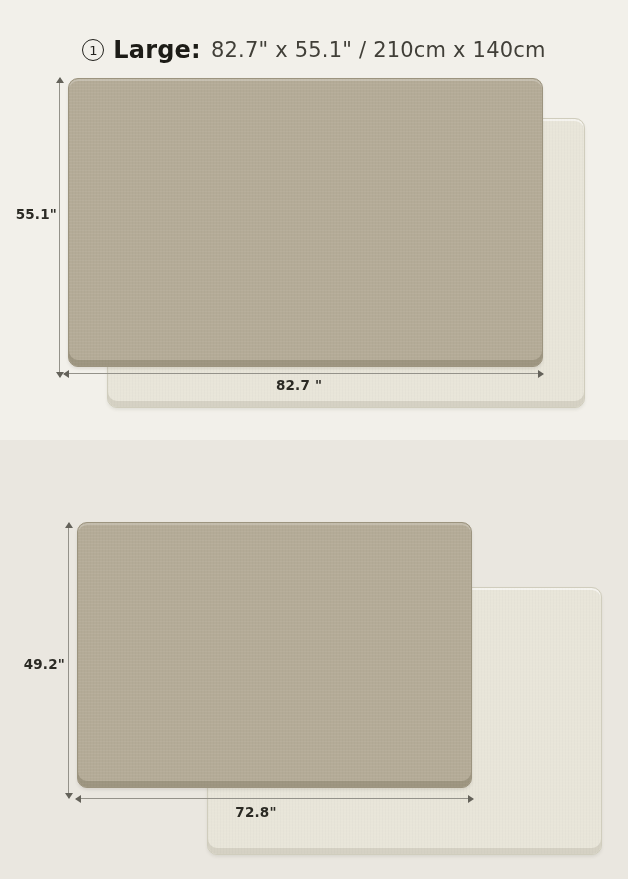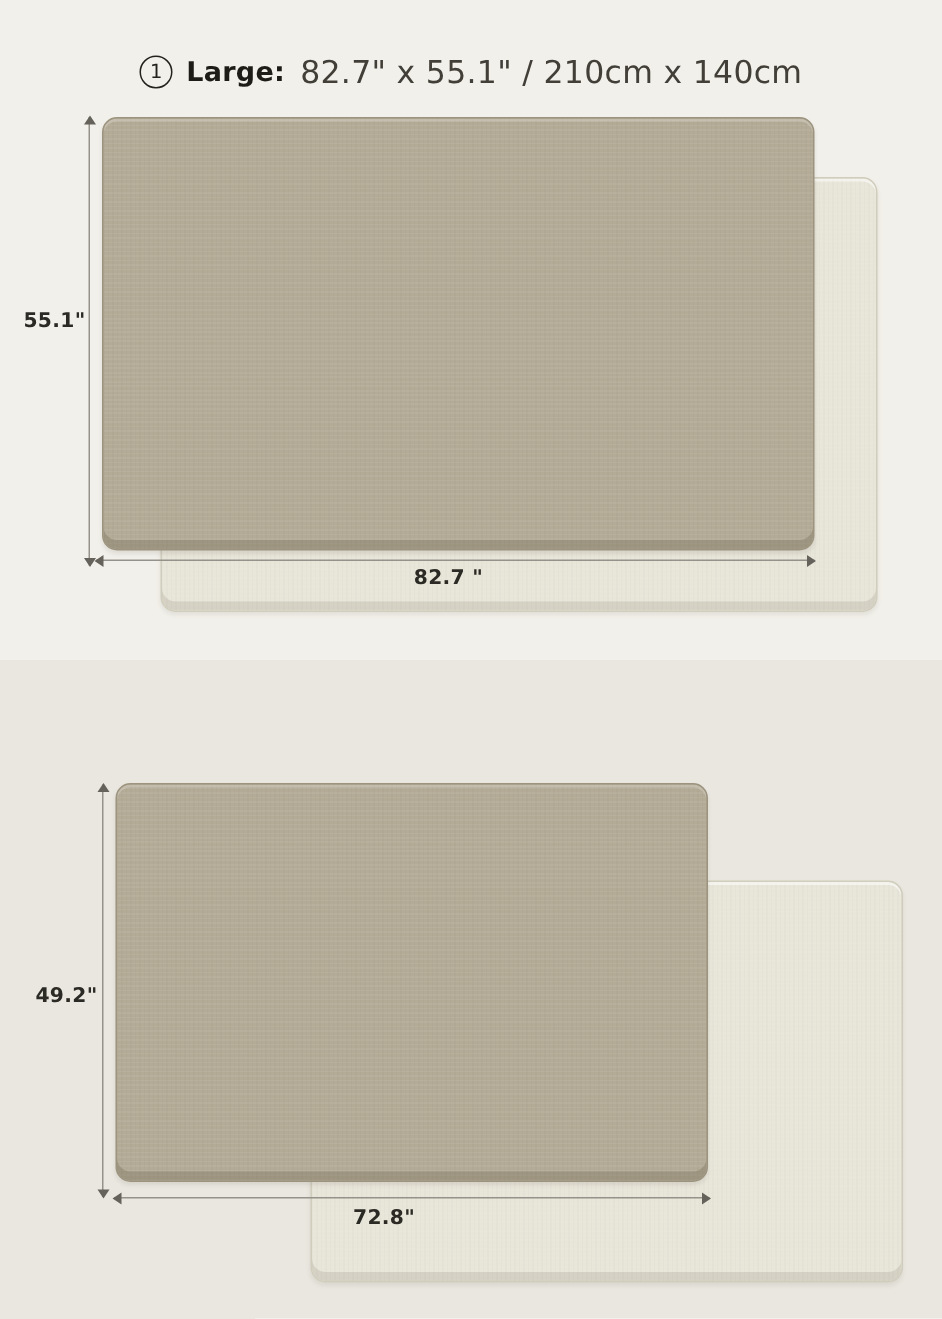--- a/index.html
+++ b/index.html
@@ -44,21 +44,21 @@
     height: 20px;
     border: 1.8px solid #23221d;
     border-radius: 50%;
     font-size: 13px;
     font-weight: 500;
     color: #23221d;
     margin-right: 9px;
     flex: none;
   }
   .size-name {
-    font-size: 18px;
+    font-size: 24px;
     font-weight: 700;
     color: #1d1c17;
     letter-spacing: 0.2px;
     margin-right: 10px;
   }
   .size-spec {
     font-size: 21px;
     font-weight: 400;
     color: #413f38;
     letter-spacing: 0.2px;

